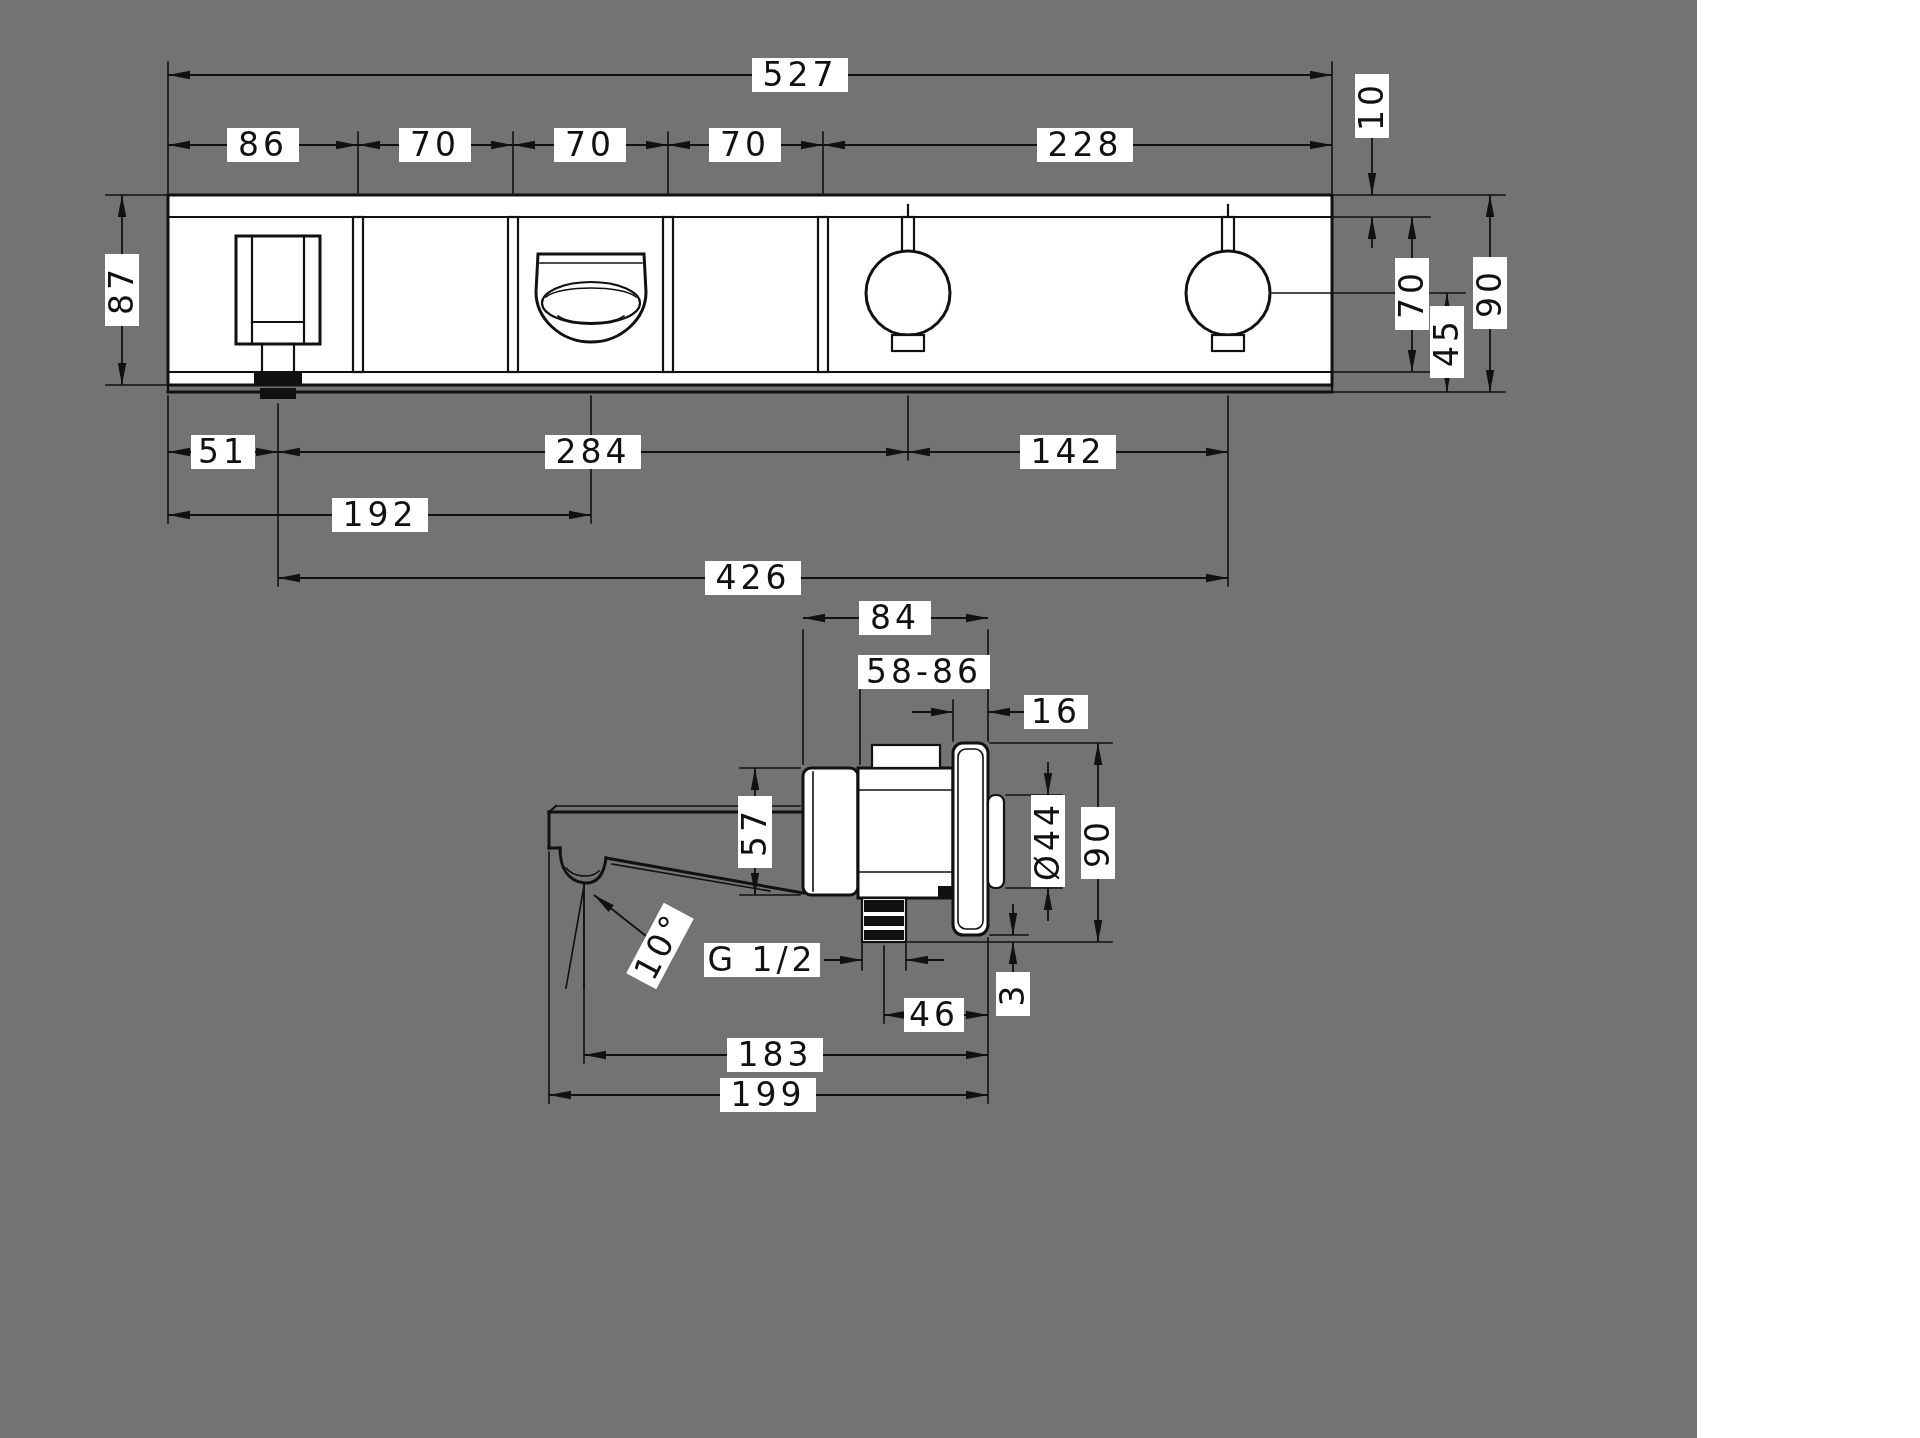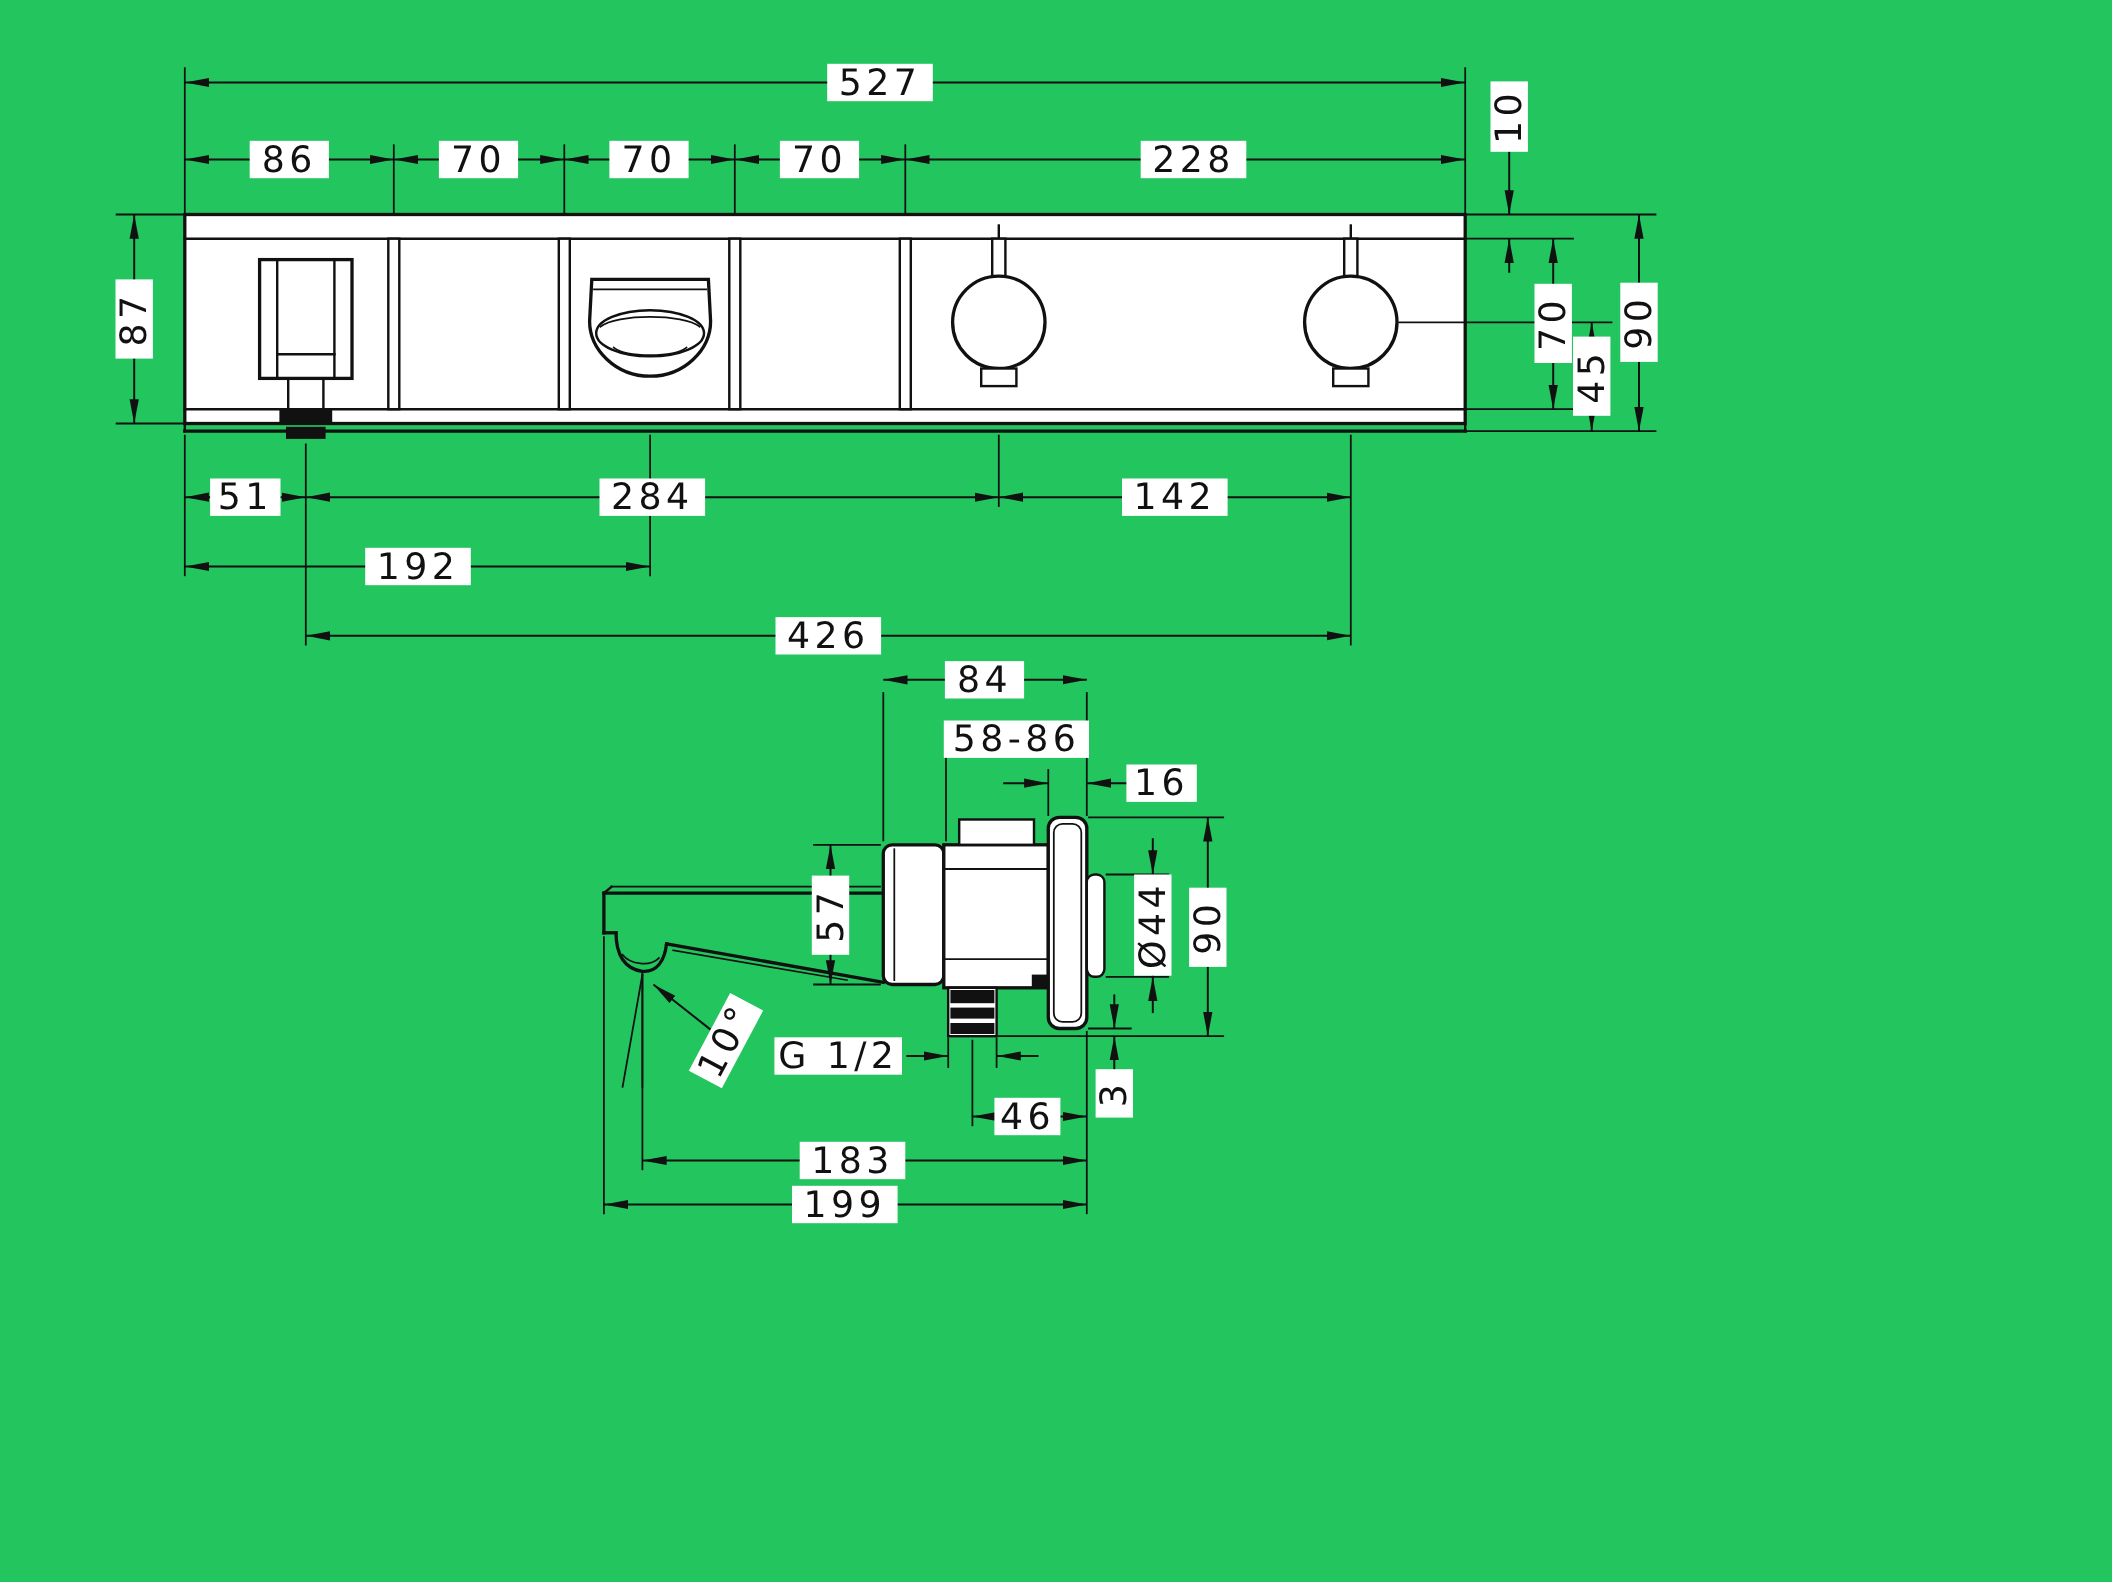--- a/index.html
+++ b/index.html
@@ -1,16 +1,16 @@
 <!DOCTYPE html>
 <html><head>
 <meta charset="utf-8">
 <style>
   html,body{margin:0;padding:0;background:#ffffff;}
-  .canvas{width:1920px;height:1438px;background:#22c55e;position:relative;}
+  .canvas{width:1697px;height:1438px;background:#737373;position:relative;}
   svg{display:block;}
   
   .s3{stroke:#111;stroke-width:3;fill:none;stroke-linecap:square;}
   .s2{stroke:#111;stroke-width:2.2;fill:none;stroke-linecap:square;}
   .s1{stroke:#111;stroke-width:1.6;fill:none;stroke-linecap:square;}
   .dim{stroke:#111;stroke-width:1.8;fill:none;}
   .wfill{fill:#ffffff;}
   .bfill{fill:#111111;stroke:none;}
   .mask{fill:#ffffff;stroke:none;}
   .dtxt{font-family:"DejaVu Sans",sans-serif;font-size:33px;letter-spacing:4px;

